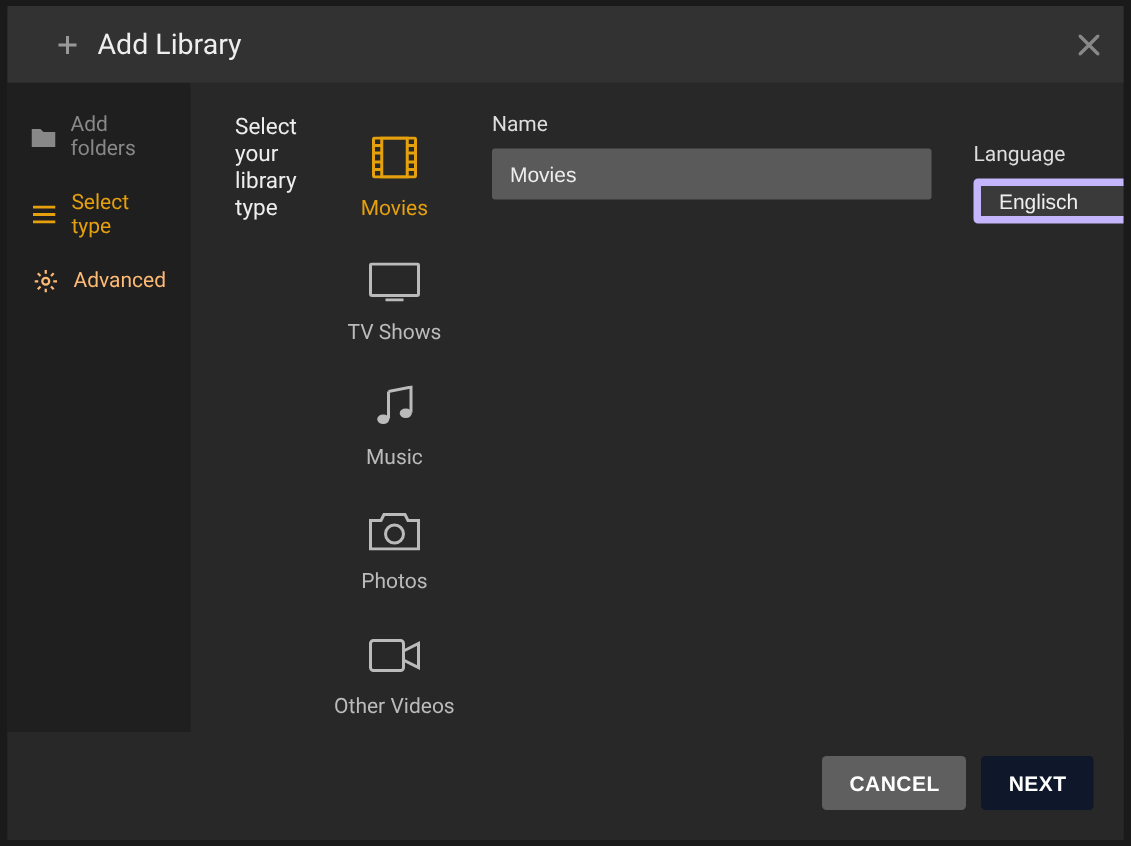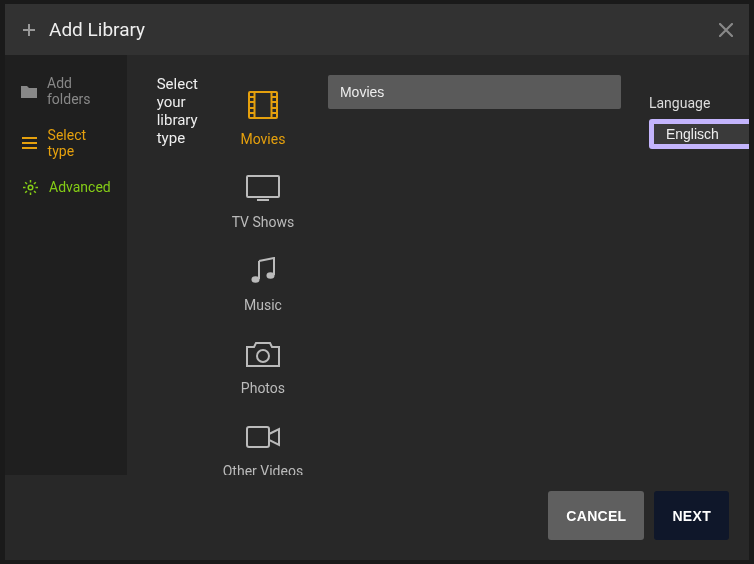--- a/index.html
+++ b/index.html
@@ -16,21 +16,21 @@
     background: #282828;
     border-radius: 3px;
     display: flex;
     flex-direction: column;
     height: 556px;
     margin-top: 4px;
   }
   .header {
     display: flex;
     align-items: center;
-    padding: 14px 16px;
+    padding: 14px 32px;
     background: #323232;
     position: relative;
   }
   .header .plus-icon {
     color: #999;
     margin-right: 12px;
     display: inline-flex;
   }
   .header .title {
     font-size: 19px;
@@ -139,21 +139,21 @@
     border-radius: 3px;
   }
   .footer {
     padding: 16px 20px 20px;
     display: flex;
     justify-content: flex-end;
     gap: 10px;
     background: #282828;
   }
   .btn {
-    height: 49px;
+    height: 36px;
     padding: 0 18px;
     border: none;
     font-size: 14px;
     font-weight: 600;
     cursor: pointer;
     border-radius: 3px;
     letter-spacing: 0.3px;
   }
   .btn.cancel { background: #5f5f5f; color: #fff; }
   .btn.next { background: #0f172a; color: #fff; }
@@ -190,21 +190,21 @@
         <span>Add folders</span>
       </div>
       <div class="sidebar-item active">
         <span class="s-icon">
           <svg width="15" height="12" viewBox="0 0 15 12">
               <path d="M0 1h15M0 6h15M0 11h15" stroke="currentColor" stroke-width="2"></path>
             </svg>
         </span>
         <span>Select type</span>
       </div>
-      <div class="sidebar-item" style="color:#84cc16">
+      <div class="sidebar-item" style="color:#fdba74">
         <span class="s-icon">
           <svg width="15" height="15" viewBox="0 0 15 15">
               <circle cx="7.5" cy="7.5" r="2.3" fill="none" stroke="currentColor" stroke-width="1.5"></circle>
               <path d="M7.5 0v2.5M7.5 12.5V15M0 7.5h2.5M12.5 7.5H15M2.2 2.2l1.8 1.8M11 11l1.8 1.8M12.8 2.2L11 4M4 11l-1.8 1.8" stroke="currentColor" stroke-width="1.5"></path>
             </svg>
         </span>
         <span>Advanced</span>
       </div>
     </div>
 
@@ -263,20 +263,21 @@
                 <path d="M23 8l10-5v16l-10-5z" fill="none" stroke="currentColor" stroke-width="2"></path>
               </svg>
           </span>
           <span class="t-label">Other Videos</span>
         </div>
 
       </div>
 
       <div class="form-row">
         <div class="form-group name">
+          <label class="form-label">Name</label>
           <input type="text" value="Movies" style="">
         </div>
         <div class="form-group lang">
           <label class="form-label">Language</label>
           <select>
             <option>Englisch</option>
           </select>
         </div>
       </div>
 

